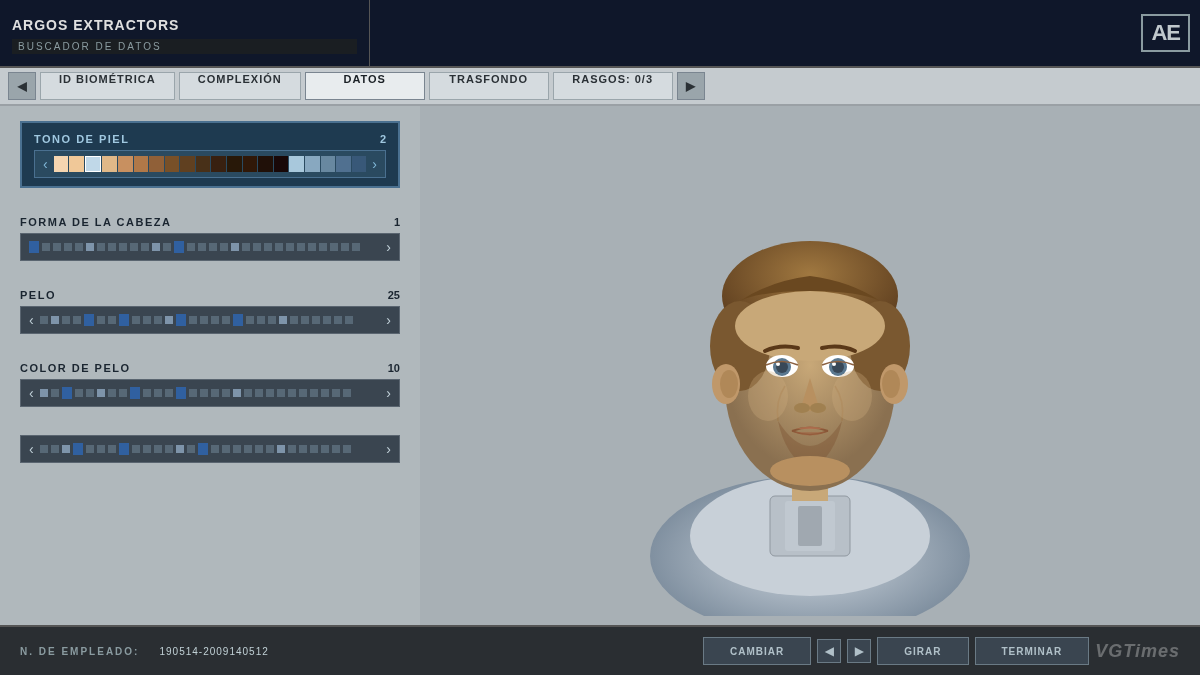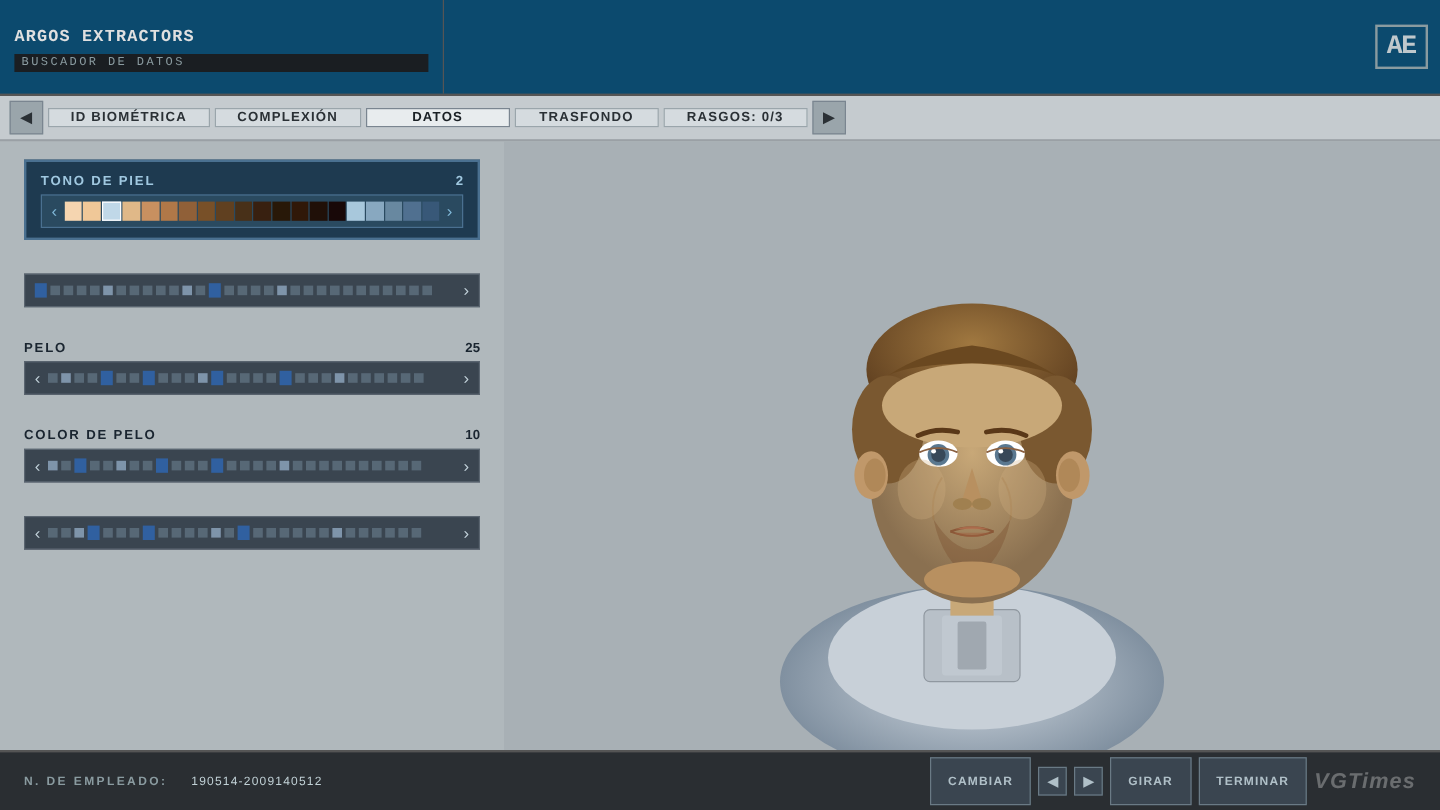--- a/index.html
+++ b/index.html
@@ -7,27 +7,26 @@
       width: 1200px;
       height: 675px;
       overflow: hidden;
       background: #b8bfc4;
       font-family: 'Arial', sans-serif;
       position: relative;
     }
 
     
     .top-bar {
-      background: #0c4a6e;
-      height: 80px;
+      background: #0f172a;
+      height: 68px;
       display: flex;
       align-items: stretch;
       position: relative;
       border-bottom: 2px solid #555;
-      font-family: Liberation Mono, monospace;
     }
     .top-bar-left {
       display: flex;
       flex-direction: column;
       justify-content: center;
       padding: 0 12px;
       min-width: 370px;
       border-right: 1px solid #555;
     }
     .app-title {
@@ -63,24 +62,23 @@
     .nav-tabs {
       background: #c5cbcf;
       height: 38px;
       display: flex;
       align-items: center;
       padding: 0 8px;
       gap: 4px;
       border-bottom: 2px solid #9aa0a5;
     }
     .nav-tab {
-      height: 16px;
+      height: 28px;
       padding: 0 18px;
       display: flex;
-      align-items: center;
       justify-content: center;
       background: #d5dbdf;
       border: 1px solid #9aa5ab;
       color: #2a3035;
       font-size: 11px;
       font-weight: bold;
       letter-spacing: 1px;
       cursor: pointer;
       min-width: 120px;
     }
@@ -260,22 +258,22 @@
       font-size: 10px;
       letter-spacing: 1px;
     }
     .bottom-right {
       margin-left: auto;
       display: flex;
       align-items: center;
       gap: 6px;
     }
     .bottom-btn {
-      height: 40px;
-      padding: 0 14px;
+      height: 28px;
+      padding: 0 26px;
       background: #3a4550;
       border: 1px solid #6a7a85;
       color: #b0c0c8;
       font-size: 10px;
       letter-spacing: 1px;
       font-weight: bold;
       cursor: pointer;
       display: flex;
       align-items: center;
       gap: 4px;
@@ -362,20 +360,24 @@
           <div class="skin-block" style="background:#88a8c0;"></div>
           <div class="skin-block" style="background:#6888a0;"></div>
           <div class="skin-block" style="background:#507090;"></div>
           <div class="skin-block" style="background:#385878;"></div>
         </div>
         <span class="slider-arrow">›</span>
       </div>
     </div>
 
     <div class="slider-section">
+      <div class="slider-header">
+        <span class="slider-label">FORMA DE LA CABEZA</span>
+        <span class="slider-value">1</span>
+      </div>
       <div class="slider-track-container">
         <div class="slider-dots">
           <div class="slider-dot active"></div>
           <div class="slider-dot"></div>
           <div class="slider-dot"></div>
           <div class="slider-dot"></div>
           <div class="slider-dot"></div>
           <div class="slider-dot highlight"></div>
           <div class="slider-dot"></div>
           <div class="slider-dot"></div>

